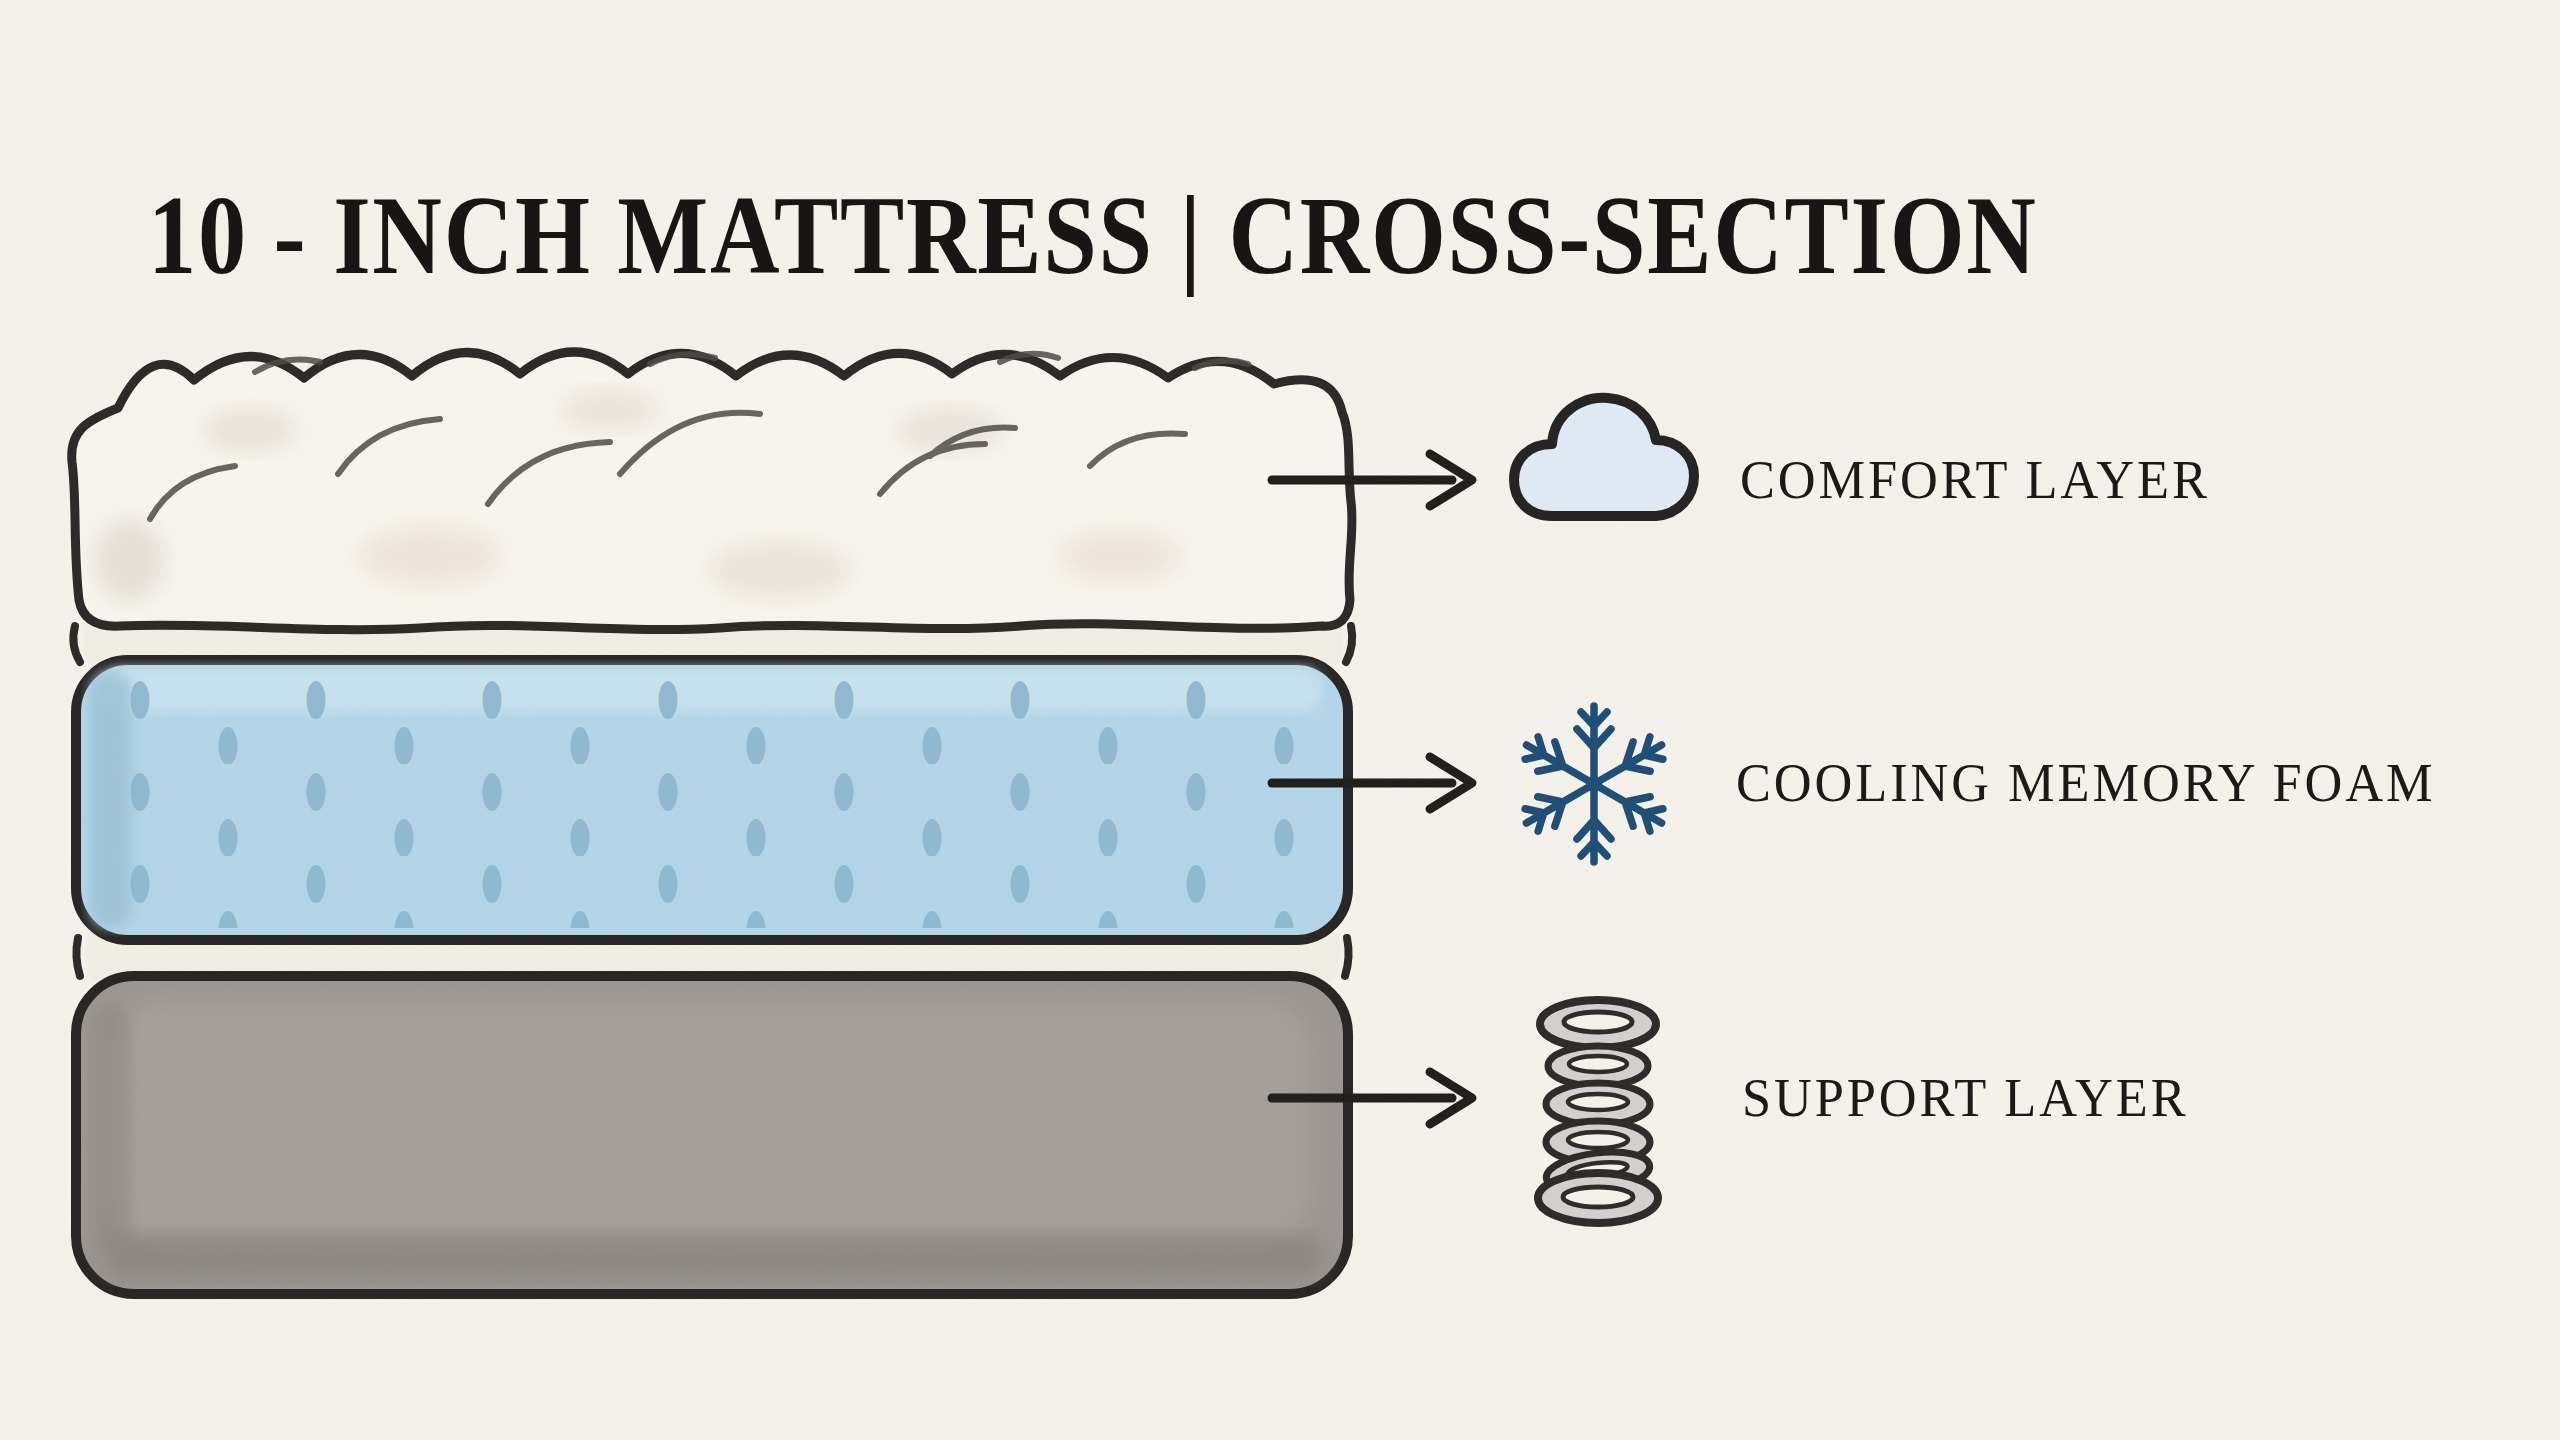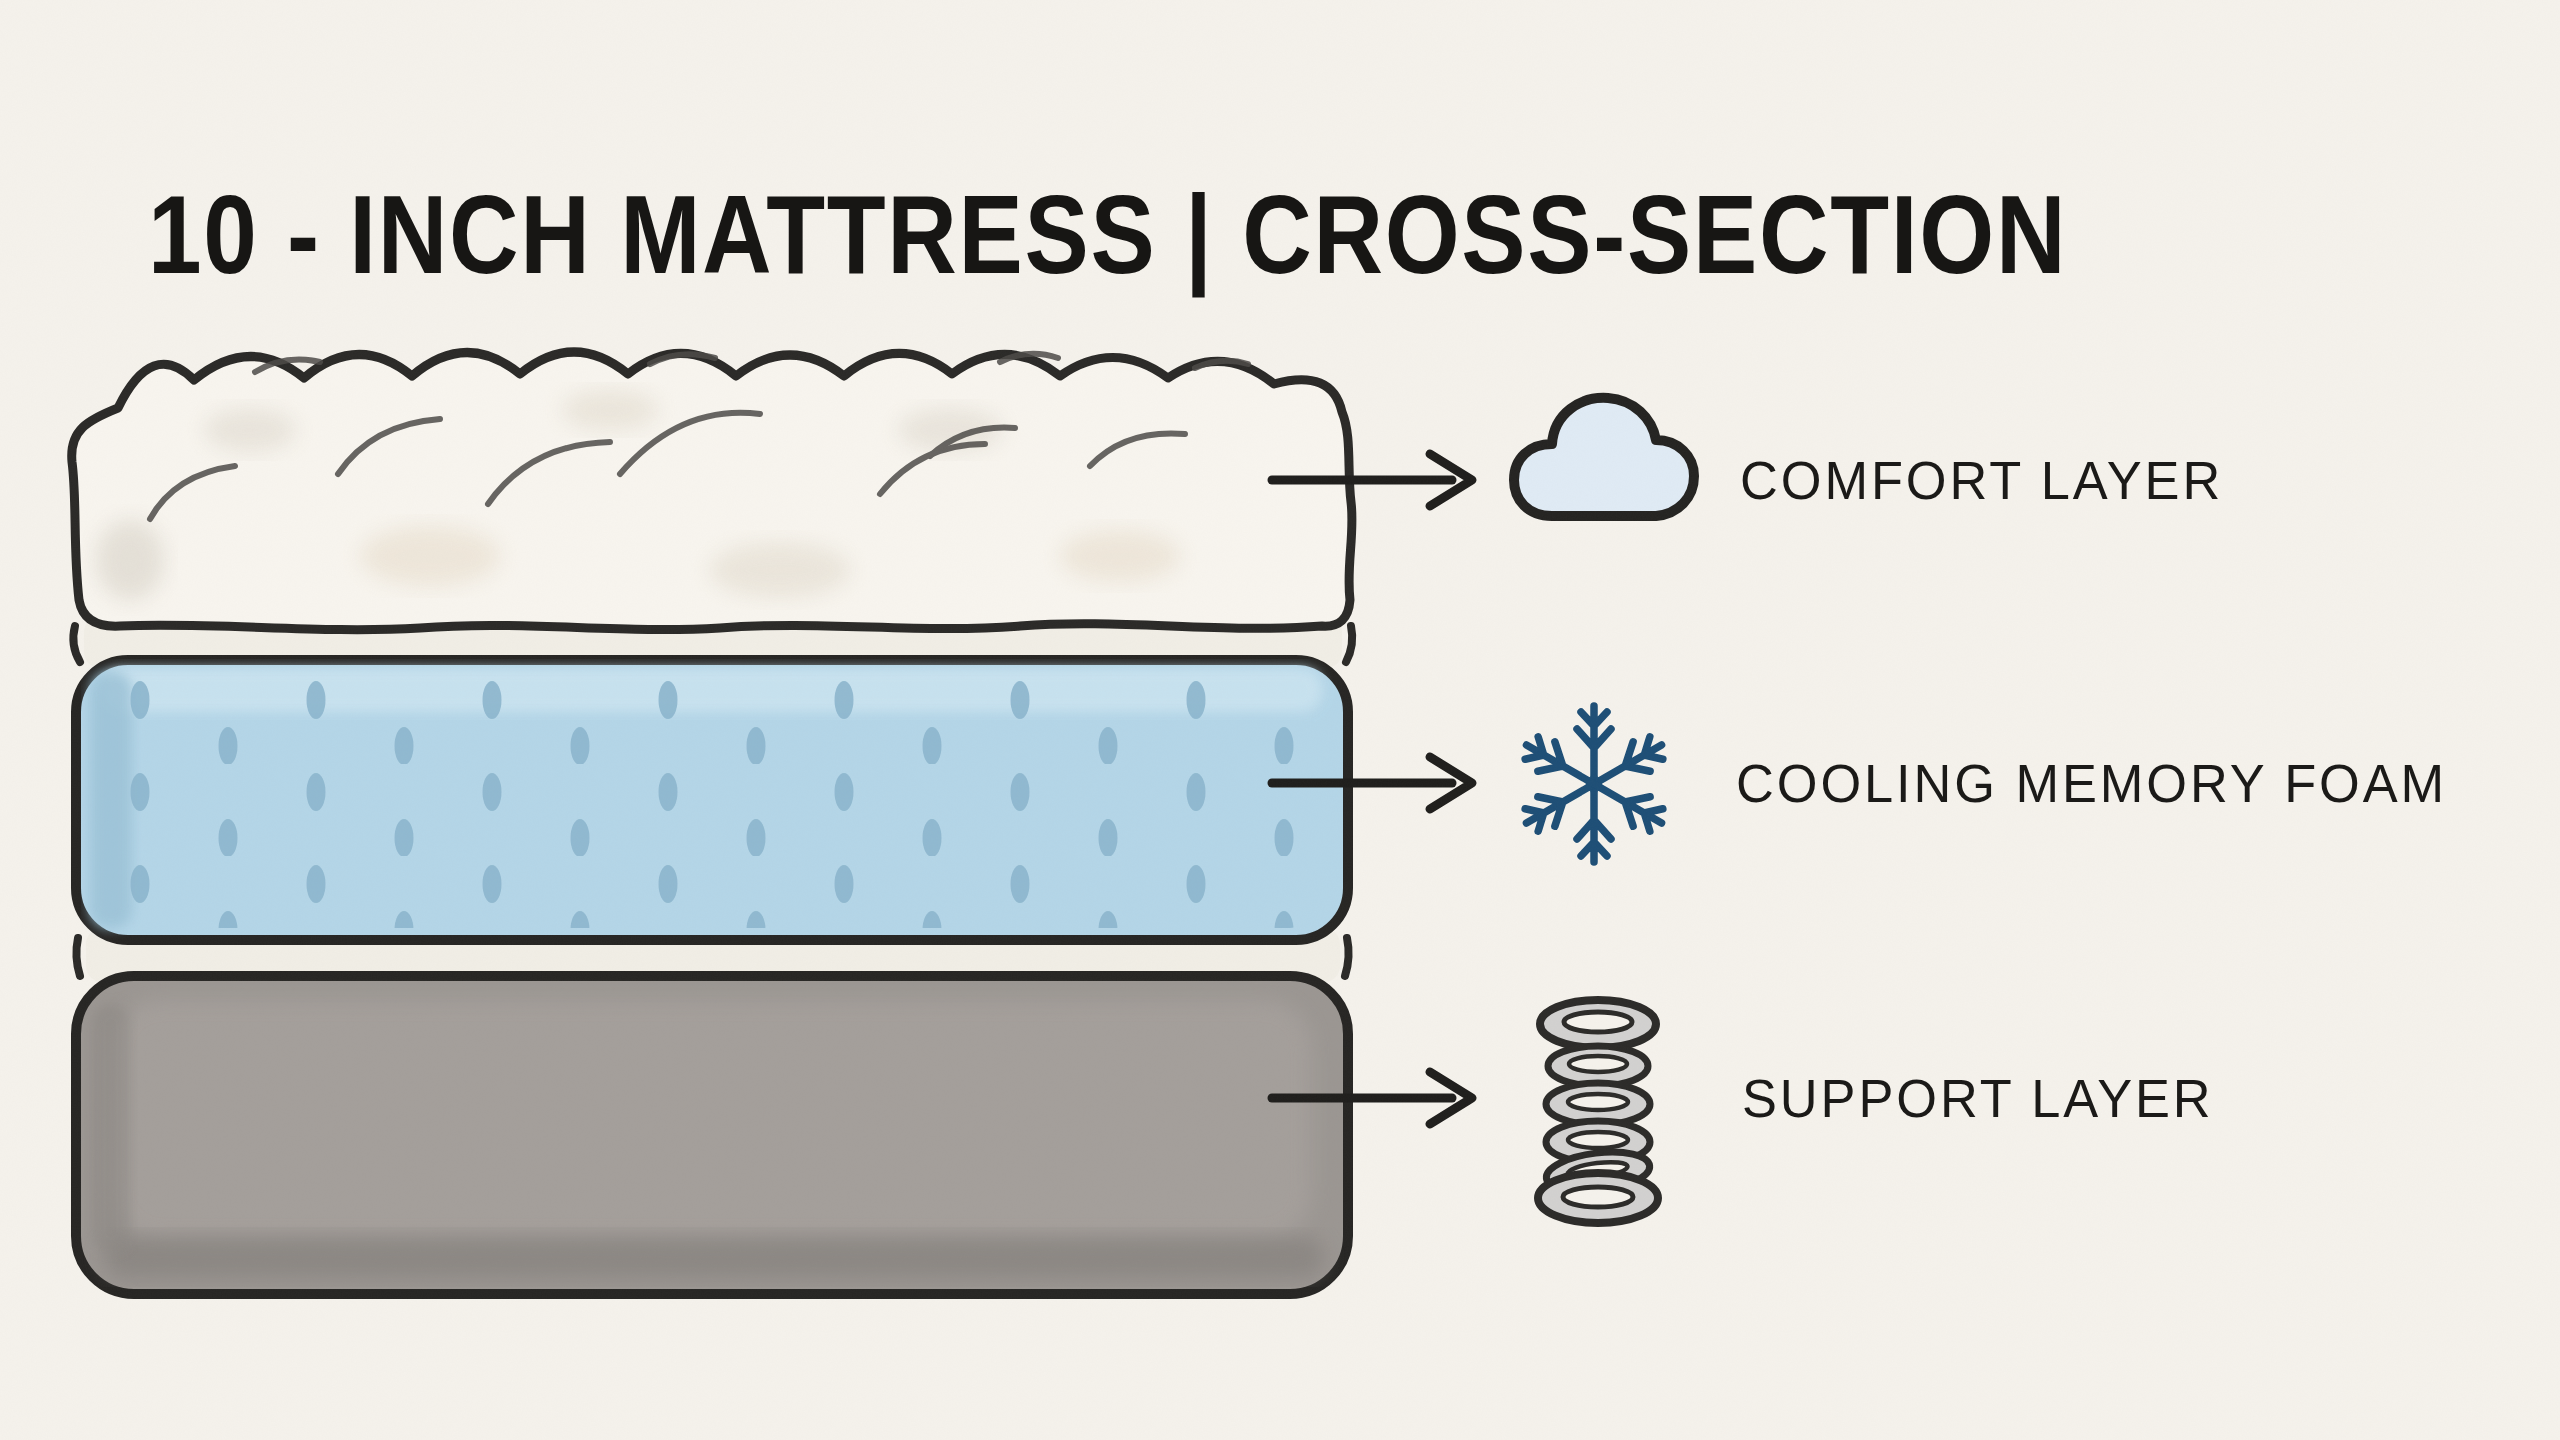--- a/index.html
+++ b/index.html
@@ -3,21 +3,21 @@
 <meta charset="utf-8">
 <style>
   html,body{margin:0;padding:0;}
   body{
     width:2560px;height:1440px;
     background:#f5f2ec;
     overflow:hidden;
     position:relative;
     font-family:"Liberation Sans", sans-serif;
   }
-  .stage{position:absolute;inset:0;}
+  .stage{position:absolute;inset:0;font-family:Liberation Serif, serif;}
   svg.art{position:absolute;left:0;top:0;width:2560px;height:1440px;}
   .page-title{
     position:absolute;left:148px;top:104px;
     font-size:112px;font-weight:700;line-height:1.0;
     color:#171614;letter-spacing:2px;white-space:nowrap;
     transform:scaleX(0.86);transform-origin:left center;
   }
   .layer-label{
     position:absolute;height:64px;line-height:64px;
     font-size:54px;font-weight:500;color:#1b1a18;

